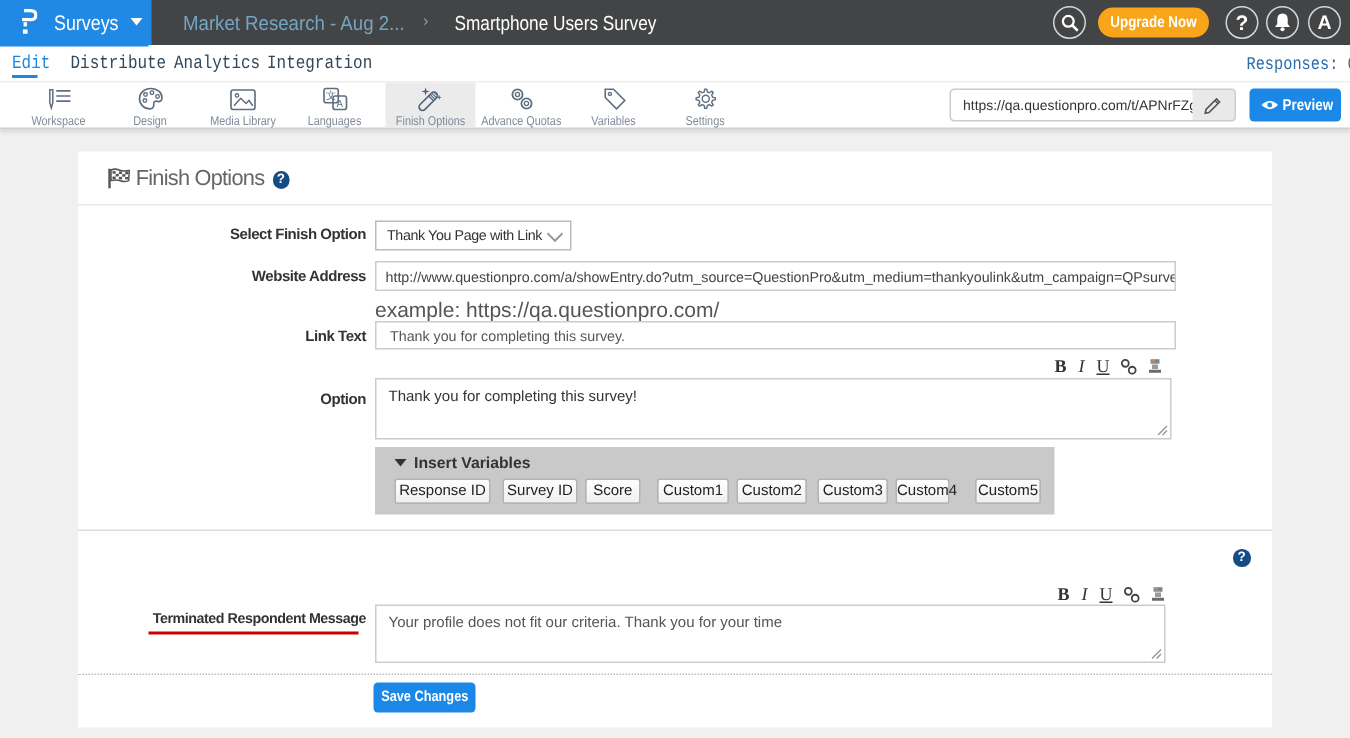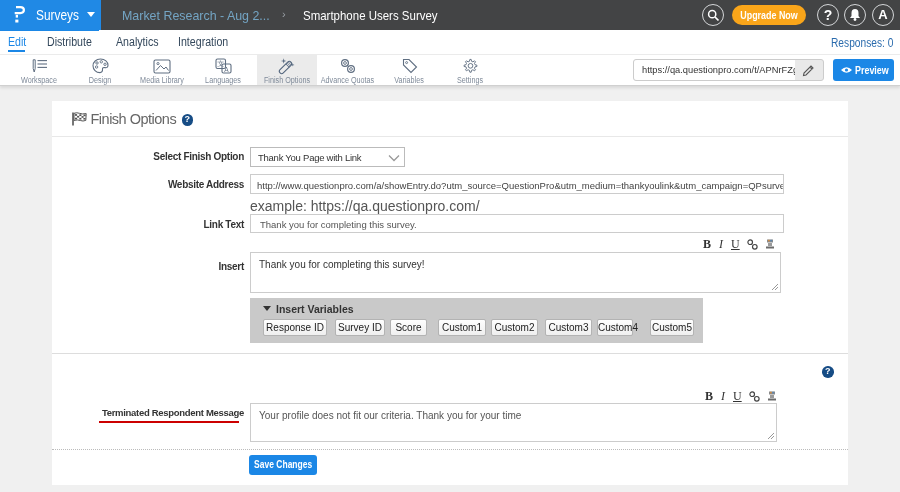--- a/index.html
+++ b/index.html
@@ -46,21 +46,21 @@
       <path d="M6 1 Q9.5 1 9.5 5 L9.5 8 L11 10 L1 10 L2.5 8 L2.5 5 Q2.5 1 6 1 Z" fill="#fff"></path>
       <circle cx="6" cy="11.5" r="1.4" fill="#fff"></circle>
     </svg>
   </div>
 
   <div class="abs" style="left:872px;top:4px;width:22px;height:22px;border:1px solid #d4d6d8;border-radius:50%;color:#fff;font-weight:bold;font-size:13px;text-align:center;line-height:20px;">A</div>
 </div>
 
 <div class="abs" style="left:0;top:30px;width:99px;height:1px;background:#1b87e6;z-index:5;"></div>
 
-<div class="abs" style="left:0;top:30px;width:900px;height:25px;background:#fff;border-bottom:1px solid #ececec;">
+<div class="abs" style="left:0;top:30px;width:900px;height:25px;background:#fff;border-bottom:1px solid #ececec;font-family:Liberation Mono, monospace;">
   <div class="abs" style="left:8px;top:5px;font-size:12.5px;">
     <span class="abs sqz" style="left:0;top:0;color:#1b87e6;">Edit</span>
     <div class="abs" style="left:0;top:15px;width:17px;height:2px;background:#1b87e6;"></div>
   </div>
   <div class="abs sqz" style="left:47px;top:5px;font-size:12.5px;color:#33475b;">Distribute</div>
   <div class="abs sqz" style="left:116px;top:5px;font-size:12.5px;color:#33475b;">Analytics</div>
   <div class="abs sqz" style="left:178px;top:5px;font-size:12.5px;color:#33475b;">Integration</div>
   <div class="abs sqz" style="left:831px;top:6px;font-size:12px;color:#2a6bad;">Responses: 0</div>
 </div>
 
@@ -163,21 +163,21 @@
     <rect x="9.5" y="4.1" width="2.1" height="1.7" fill="#555"></rect>
     <rect x="3" y="5.7" width="2.1" height="1.7" fill="#555"></rect>
     <rect x="7.3" y="5.9" width="2.1" height="1.7" fill="#555"></rect>
     <rect x="11.4" y="6" width="2.1" height="1.6" fill="#555"></rect>
   </svg>
   <div class="abs" style="left:38.5px;top:10px;font-size:14.5px;color:#666;letter-spacing:-0.5px;">Finish Options</div>
   <div class="abs" style="left:129.5px;top:13px;width:11.5px;height:11.5px;background:#164c85;border-radius:50%;color:#fff;font-size:9px;font-weight:bold;text-align:center;line-height:11.5px;">?</div>
   <div class="abs" style="left:0;top:35px;width:796px;height:1px;background:#e8e8e8;"></div>
 
   <div class="abs lbl" style="left:0;top:50px;width:192px;">Select Finish Option</div>
-  <div class="abs" style="left:198px;top:46px;width:155px;height:20px;border:1px solid #bbb;background:#fff;">
+  <div class="abs" style="left:198px;top:46px;width:131px;height:20px;border:1px solid #bbb;background:#fff;">
     <div class="abs" style="left:7px;top:4px;font-size:9.5px;color:#333;letter-spacing:-0.25px;">Thank You Page with Link</div>
     <svg class="abs" style="right:3px;top:6px;" width="14" height="8" viewBox="0 0 14 8">
         <path d="M2 1.5 L7 6.5 L12 1.5" fill="none" stroke="#999" stroke-width="1.3"></path>
       </svg>
   </div>
 
   <div class="abs lbl" style="left:0;top:78px;width:192px;">Website Address</div>
   <div class="abs" style="left:198px;top:73px;width:534px;height:20px;border:1px solid #ccc;background:#fff;">
     <div class="abs" style="left:6px;top:5px;font-size:9.5px;color:#444;white-space:nowrap;overflow:hidden;width:526px;">http://www.questionpro.com/a/showEntry.do?utm_source=QuestionPro&amp;utm_medium=thankyoulink&amp;utm_campaign=QPsurveys&amp;u</div>
   </div>
@@ -198,21 +198,21 @@
     </svg>
     <svg class="abs" style="left:62px;top:2px;" width="10" height="10" viewBox="0 0 10 10">
       <rect x="2" y="0.5" width="6" height="3" fill="#8a8a8a"></rect>
       <rect x="3" y="0.8" width="1.8" height="1.6" fill="#c98b46"></rect>
       <rect x="5.2" y="0.8" width="2" height="1.6" fill="#5d87b0"></rect>
       <rect x="3" y="4" width="4" height="3" fill="#9a9a9a"></rect>
       <rect x="1" y="7.5" width="8" height="2" fill="#6a6a6a"></rect>
     </svg>
   </div>
 
-  <div class="abs lbl" style="left:0;top:160px;width:192px;">Insert</div>
+  <div class="abs lbl" style="left:0;top:160px;width:192px;">Option</div>
   <div class="abs" style="left:198px;top:151px;width:531px;height:41px;border:1px solid #ccc;background:#fff;">
     <div class="abs" style="left:8px;top:6px;font-size:10px;color:#333;">Thank you for completing this survey!</div>
     <svg class="abs" style="right:1px;bottom:1px;" width="8" height="8" viewBox="0 0 8 8">
         <path d="M7 1 L1 7 M7 4 L4 7" stroke="#999" stroke-width="1"></path>
       </svg>
   </div>
 
   <div class="abs" style="left:198px;top:197px;width:453px;height:45px;background:#c9c9c9;">
     <div class="abs" style="left:13px;top:8px;width:0;height:0;border-left:4.5px solid transparent;border-right:4.5px solid transparent;border-top:5.5px solid #333;"></div>
     <div class="abs" style="left:26px;top:5px;font-size:10.5px;font-weight:bold;color:#333;">Insert Variables</div>

